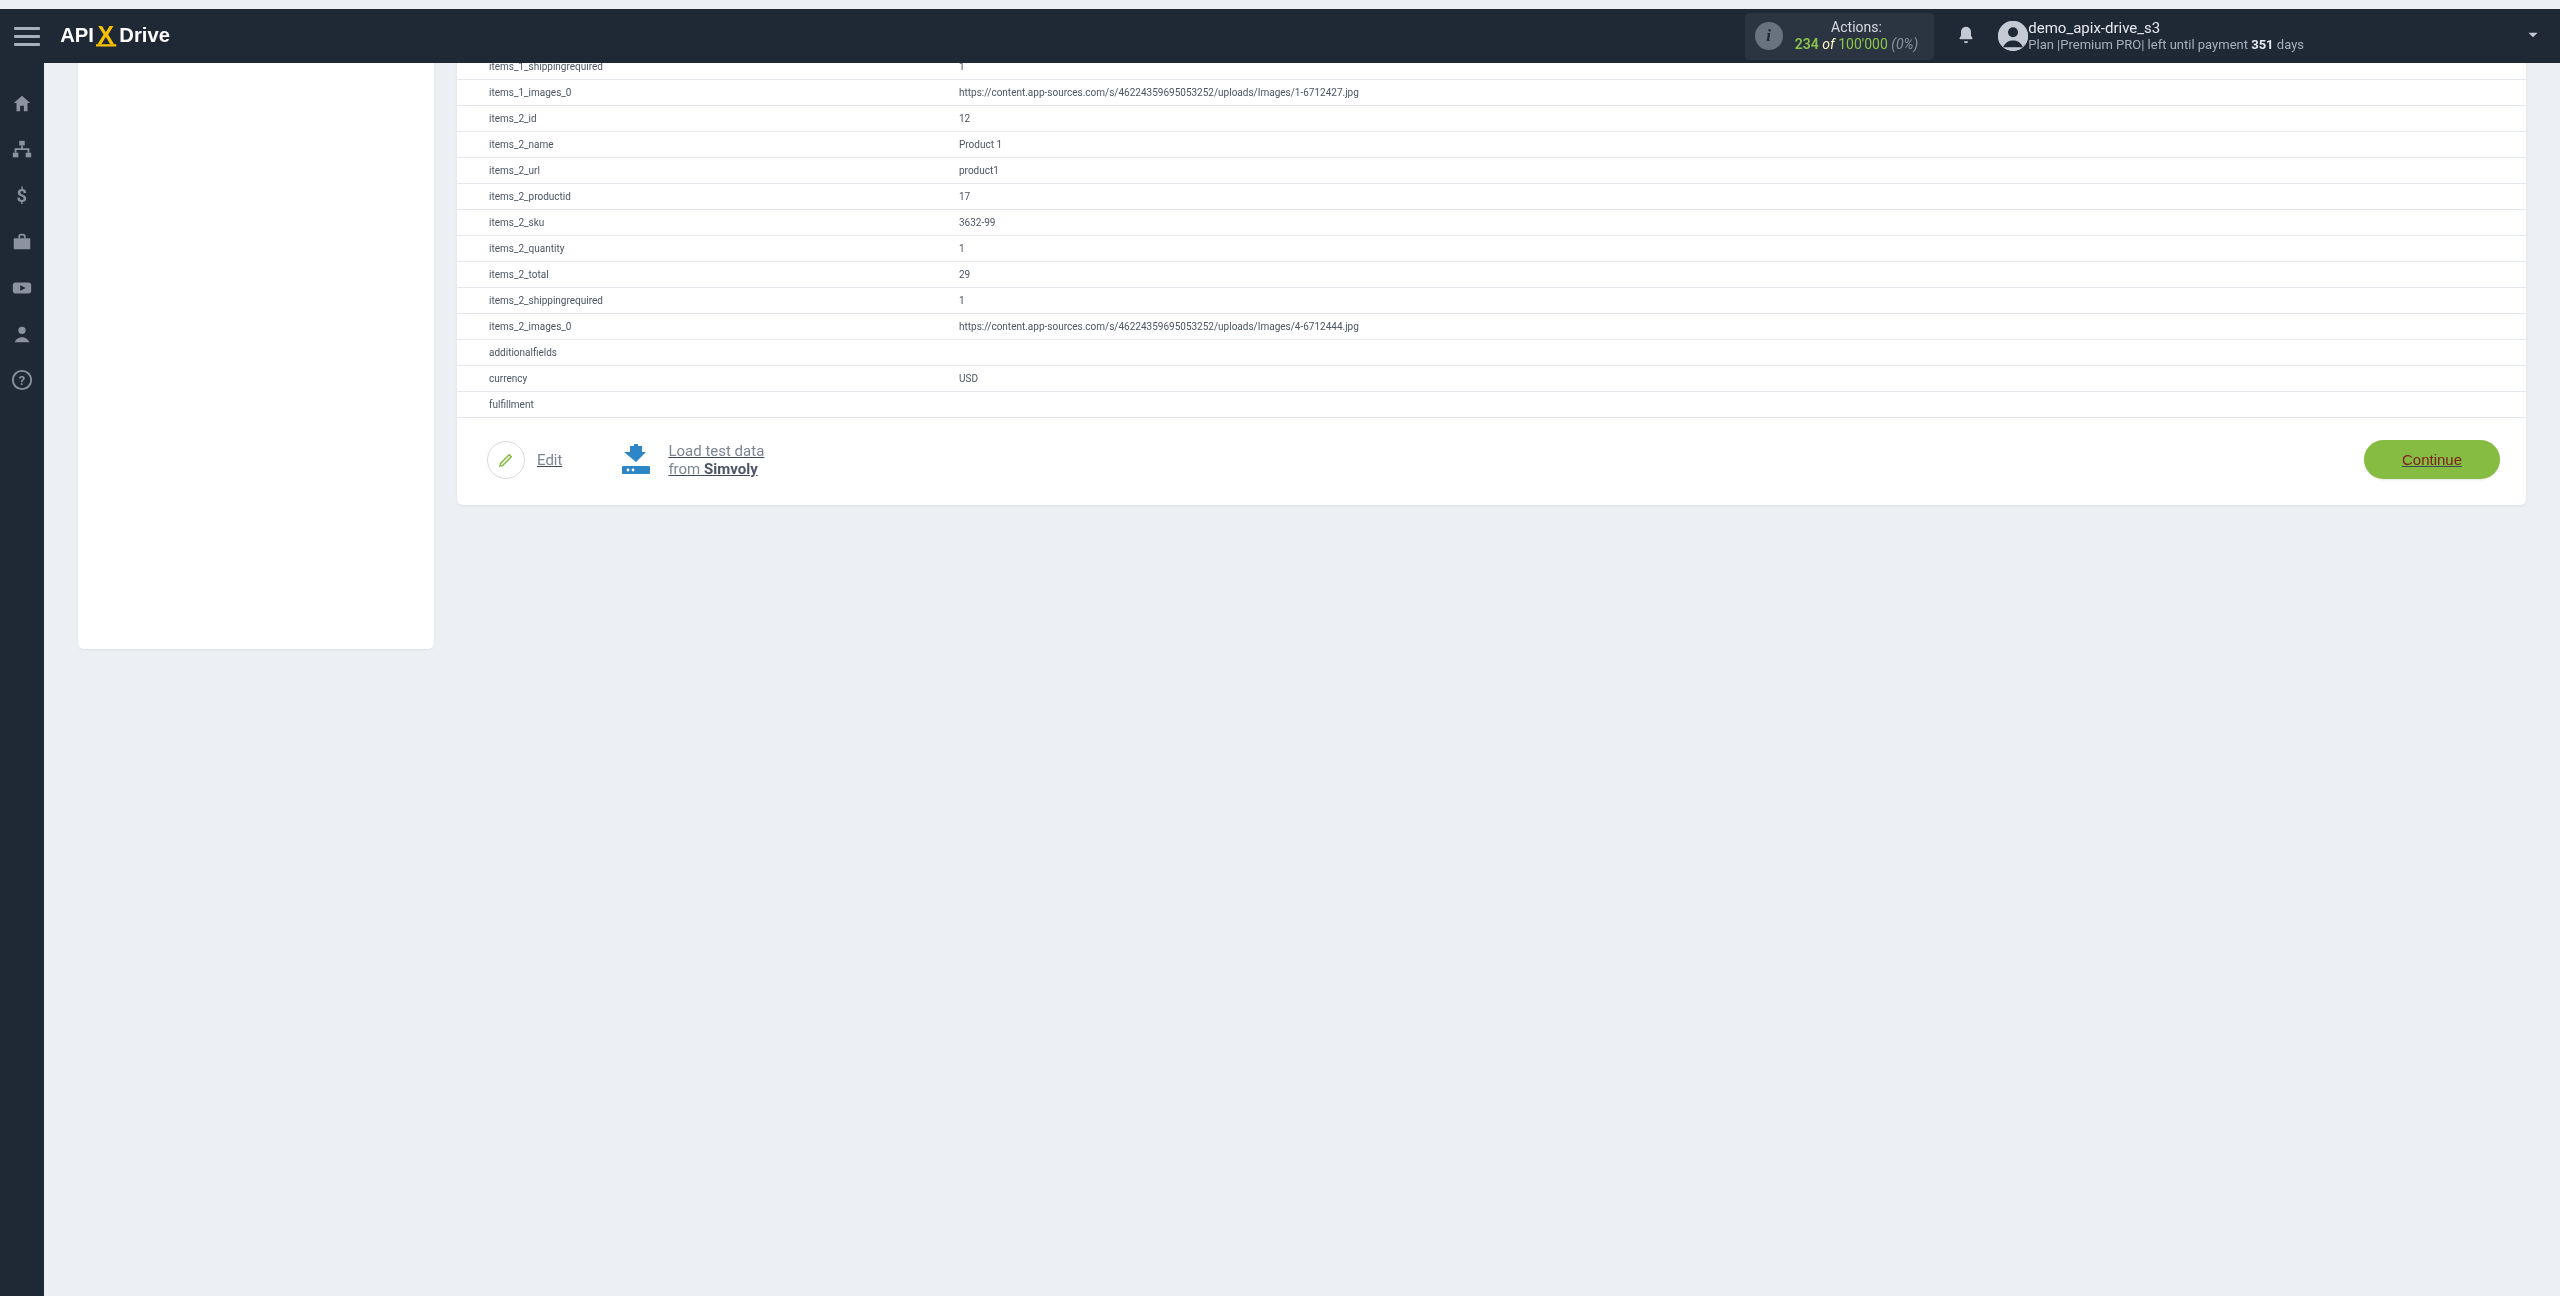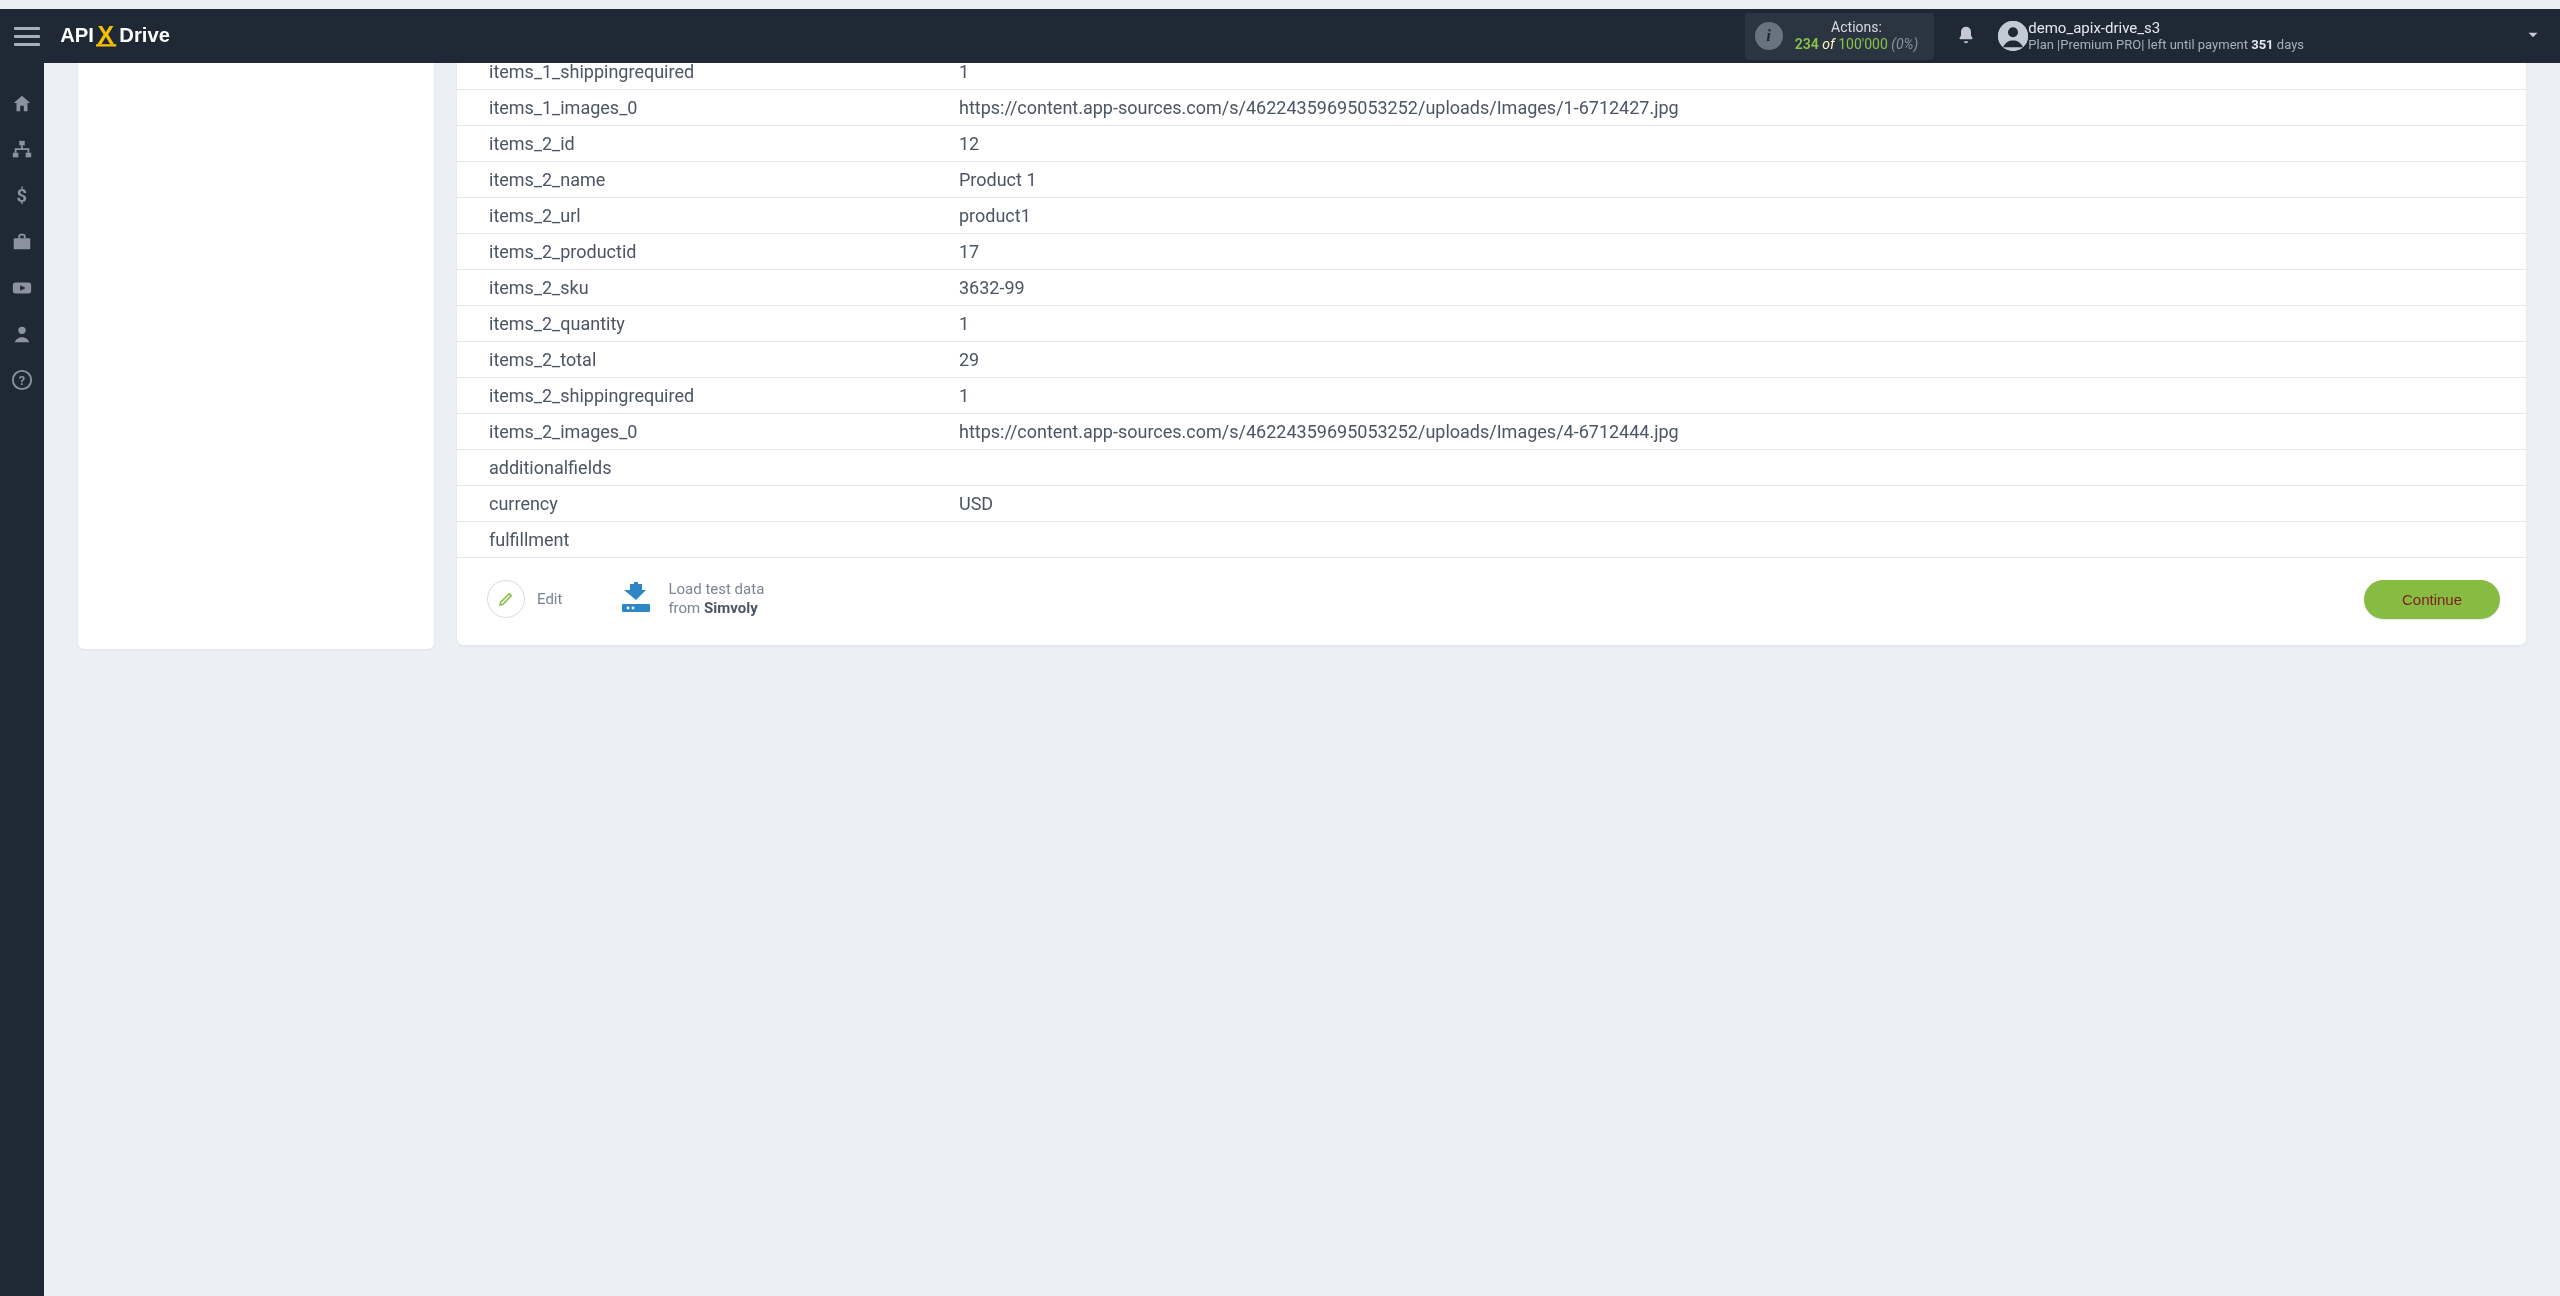--- a/index.html
+++ b/index.html
@@ -169,38 +169,39 @@
 .data-table {
   width: 100%;
   border-collapse: collapse;
 }
 .data-table tr {
   border-bottom: 1px solid #e4e7ec;
 }
 .data-table td {
   padding: 7px 0;
   vertical-align: top;
-  font-size: 18px;
+  font-size: 10px;
   color: #4b5563;
 }
 .data-table td.key {
   padding-left: 32px;
   width: 502px;
   color: #4b5563;
 }
 .data-table td.val {
   padding-right: 24px;
   color: #4b5563;
   word-break: break-all;
 }
 
 .actions-row {
   display: flex;
-  align-items: flex-start;
+  align-items: flex-end;
   padding: 22px 26px 0 30px;
+  text-decoration: underline;
 }
 .edit-btn {
   display: flex;
   align-items: center;
   gap: 12px;
   cursor: pointer;
 }
 .edit-circle {
   width: 38px; height: 38px;
   border-radius: 50%;

